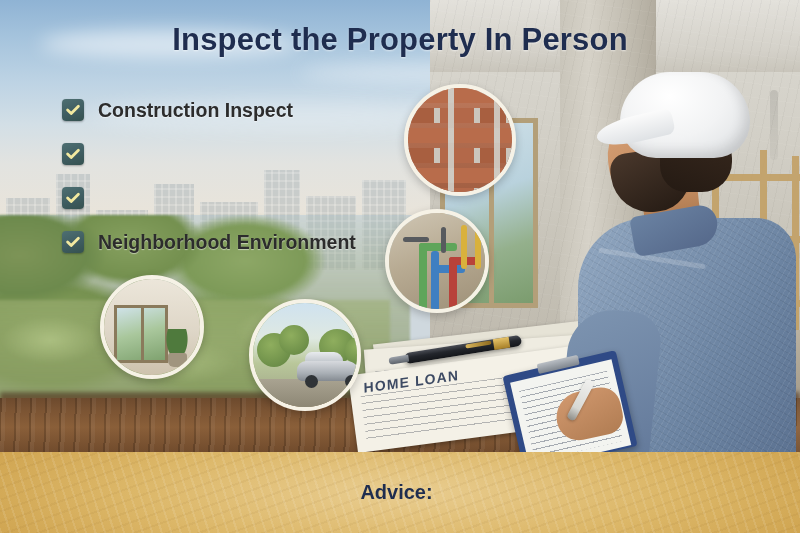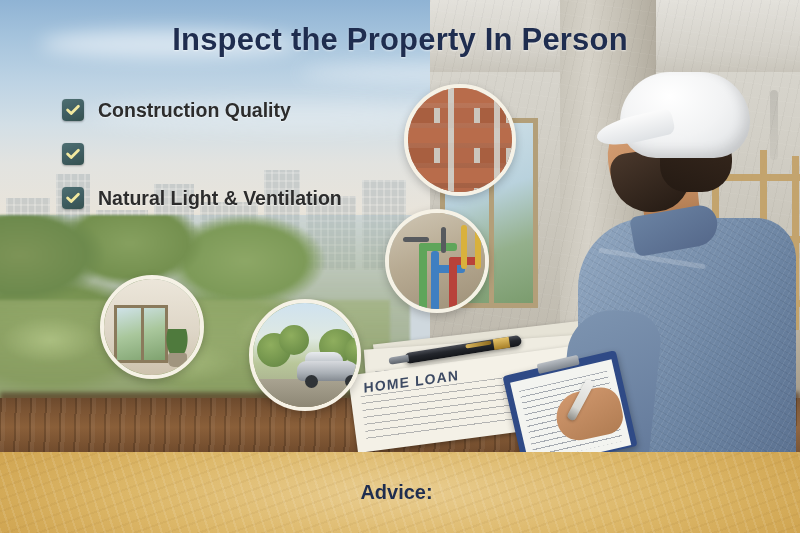--- a/index.html
+++ b/index.html
@@ -589,40 +589,47 @@
   <div class="title">Inspect the Property In Person</div>
 
   <div class="checklist">
 
     <div class="check-row">
       <span class="cbox">
         <svg width="16" height="16" viewBox="0 0 16 16" aria-hidden="true">
           <path d="M2.6 8.1 L6.2 11.6 L13.4 4.2" fill="none" stroke="#f2e9a0" stroke-width="2.8" stroke-linecap="round" stroke-linejoin="round"></path>
         </svg>
       </span>
-      <span class="check-label">Construction Quality</span>
+      <span class="check-label">Construction Inspect</span>
     </div>
 
     <div class="check-row">
       <span class="cbox">
         <svg width="16" height="16" viewBox="0 0 16 16" aria-hidden="true">
           <path d="M2.6 8.1 L6.2 11.6 L13.4 4.2" fill="none" stroke="#f2e9a0" stroke-width="2.8" stroke-linecap="round" stroke-linejoin="round"></path>
         </svg>
       </span>
     </div>
 
     <div class="check-row">
       <span class="cbox">
         <svg width="16" height="16" viewBox="0 0 16 16" aria-hidden="true">
           <path d="M2.6 8.1 L6.2 11.6 L13.4 4.2" fill="none" stroke="#f2e9a0" stroke-width="2.8" stroke-linecap="round" stroke-linejoin="round"></path>
         </svg>
       </span>
-      <span class="check-label">Natural Light &amp; Ventilation</span>
-    </div>
-
+    </div>
+
+    <div class="check-row">
+      <span class="cbox">
+        <svg width="16" height="16" viewBox="0 0 16 16" aria-hidden="true">
+          <path d="M2.6 8.1 L6.2 11.6 L13.4 4.2" fill="none" stroke="#f2e9a0" stroke-width="2.8" stroke-linecap="round" stroke-linejoin="round"></path>
+        </svg>
+      </span>
+      <span class="check-label">Neighborhood Environment</span>
+    </div>
 
   </div>
 
   <div class="footer">
     <div class="footer-text">
       <span class="advice-word">Advice:</span>
     </div>
   </div>
 
 </div>

